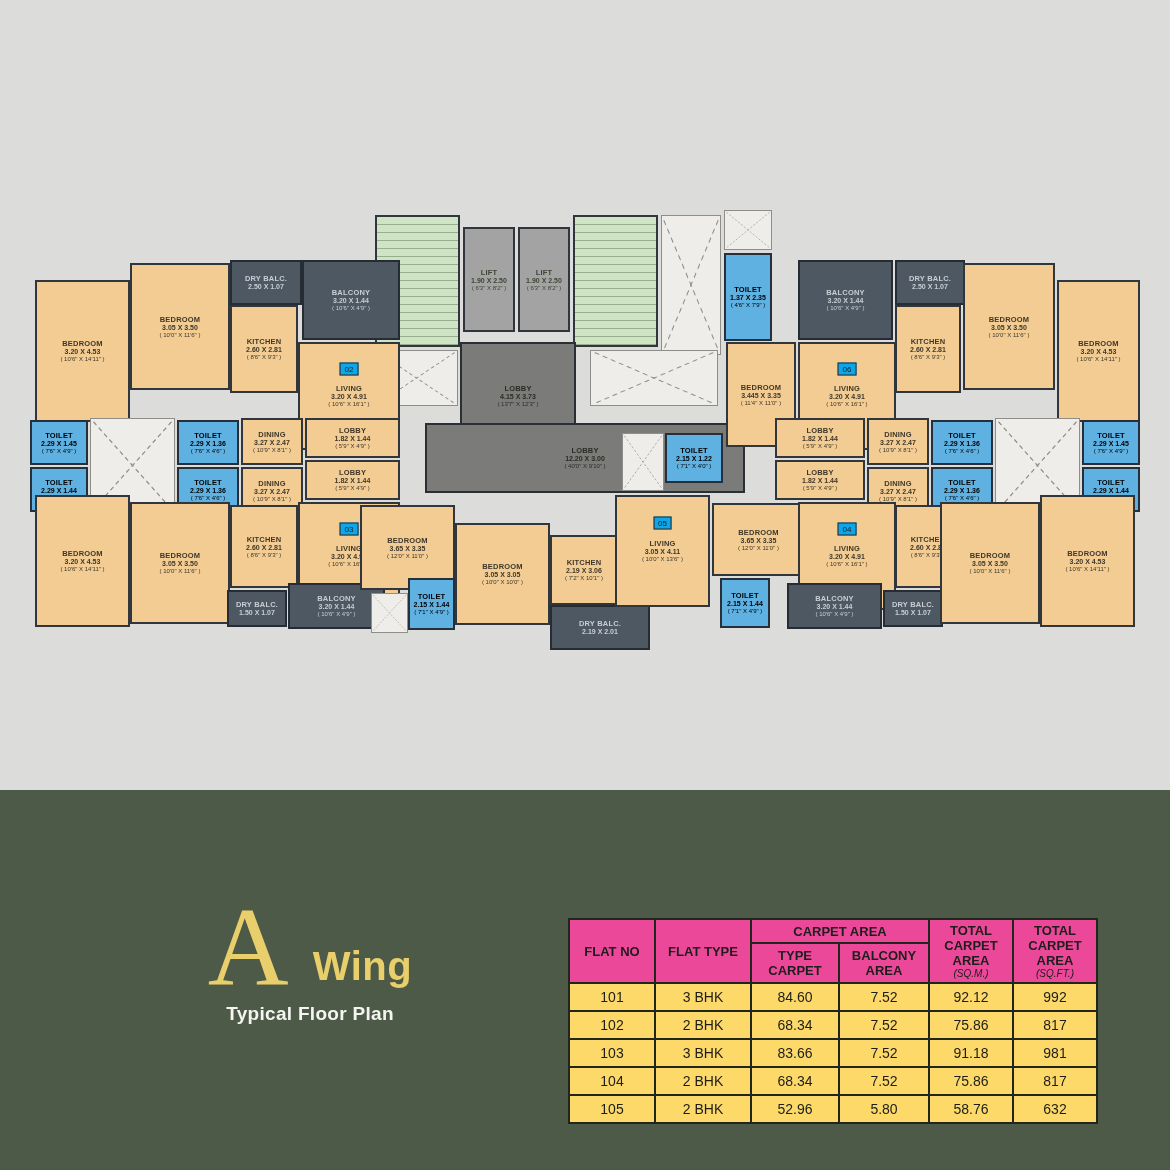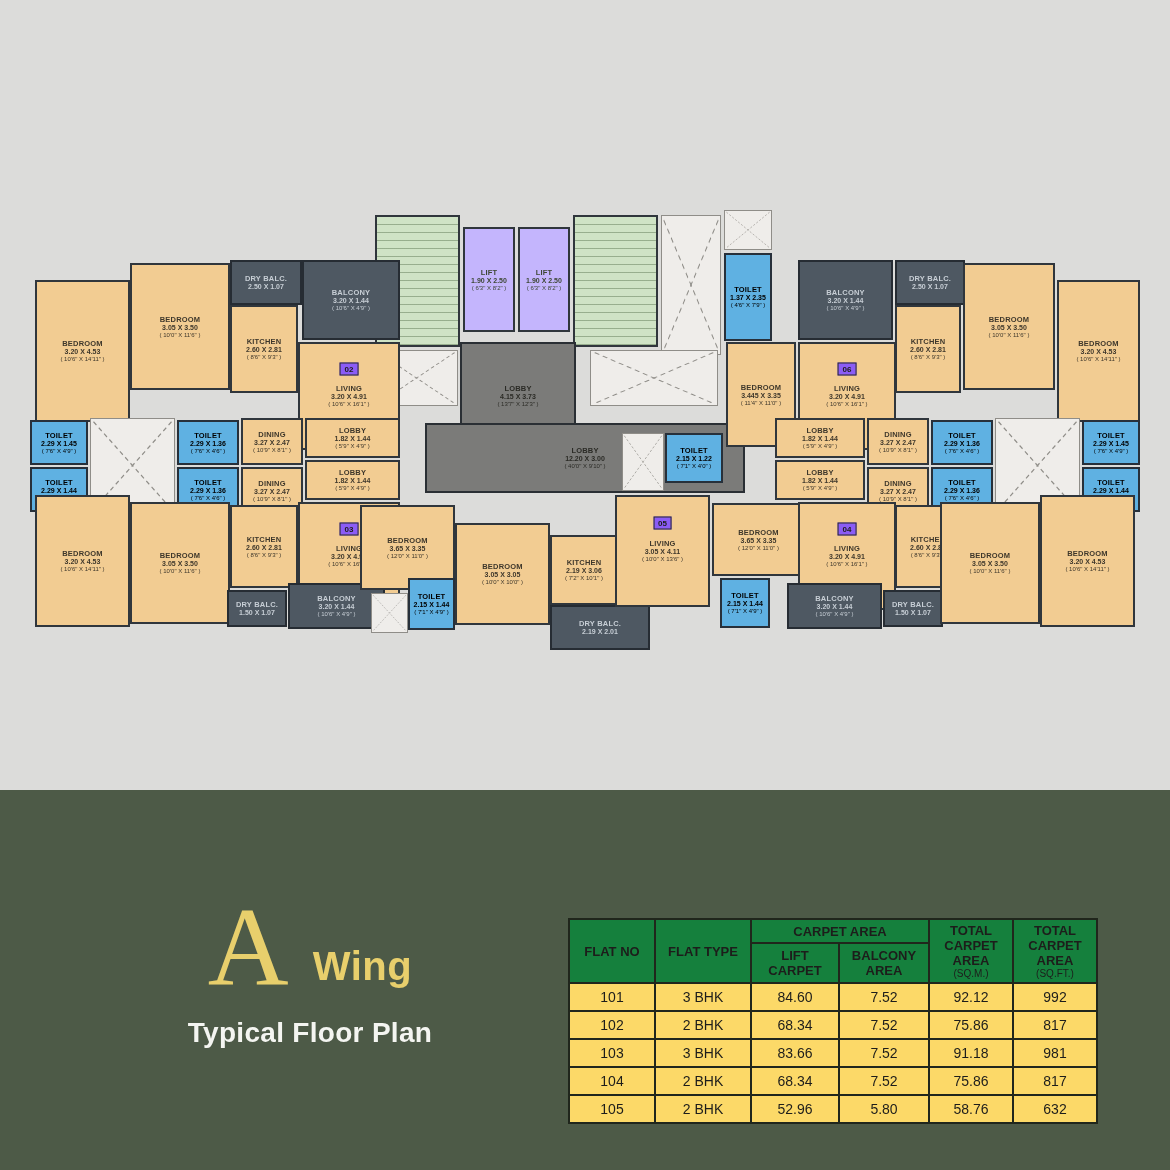--- a/index.html
+++ b/index.html
@@ -10,52 +10,52 @@
   }
   
   .plan-area{position:absolute;left:0;top:0;width:1170px;height:790px;background:#dcdcda;}
   .plan{position:absolute;left:30px;top:205px;width:1110px;height:475px;}
   .room{position:absolute;box-sizing:border-box;border:2px solid #30363c;overflow:hidden;}
   .room.room-fill{background:#f2cc92;}
   .room.toilet{background:#5fb1e2;border-color:#27303a;}
   .room.balcony{background:#4e5862;border-color:#262c33;}
   .room.stair{background:#cfe3c5;
     background-image:repeating-linear-gradient(180deg, rgba(84,110,74,.0) 0 7px, rgba(84,110,74,.45) 7px 8px);}
-  .room.lift{background:#c4b5fd;}
+  .room.lift{background:#a3a3a3;}
   .room.lobby{background:#7b7b79;border-color:#2a2f34;}
   .room.shaft{background:#efedea;border:1.5px solid #8f8d88;}
   .xsvg{position:absolute;left:0;top:0;width:100%;height:100%;}
   .xsvg line{stroke:#8f8d88;stroke-width:1.4;stroke-dasharray:5 4;}
   .lbl{position:absolute;left:50%;top:50%;transform:translate(-50%,-50%);
        width:110%;text-align:center;line-height:1.2;pointer-events:none;}
   .lbl .nm{font-size:7.5px;font-weight:bold;letter-spacing:.2px;}
   .lbl .dm{font-size:7px;font-weight:bold;}
   .lbl .ft{font-size:6px;}
   .room-fill .lbl{color:#3e372b;}
   .lift .lbl,.stair .lbl{color:#3c4634;}
   .toilet .lbl{color:#000000;}
   .balcony .lbl{color:#c7ced5;}
   .lobby .lbl{color:#2b2b26;}
   .badge{position:absolute;left:50%;top:24%;transform:translate(-50%,-50%);
-     background:#8b5cf6;border:1.5px solid #2b2b28;color:#1d1d1b;
-     font-size:8px;font-weight:bold;padding:0 4px;line-height:11px;}
+     background:#0ea5e9;border:1.5px solid #2b2b28;color:#1d1d1b;
+     font-size:8px;font-weight:normal;padding:0 4px;line-height:11px;}
   
   .panel{position:absolute;left:0;top:790px;width:1170px;height:380px;background:#4d5a47;}
   .title-block{position:absolute;left:95px;top:110px;width:430px;text-align:center;}
   .wing-row{display:flex;align-items:flex-end;justify-content:center;}
   .big-a{font-family:"Liberation Serif", serif;font-size:112px;line-height:.85;color:#e8cf6c;font-weight:400;}
   .wing-word{font-size:40px;font-weight:bold;color:#e8cf6c;margin-left:24px;margin-bottom:6px;letter-spacing:.5px;}
-  .subtitle{margin-top:22px;font-size:28px;font-weight:bold;color:#f4f5f1;letter-spacing:.3px;}
+  .subtitle{margin-top:8px;font-size:19px;font-weight:bold;color:#f4f5f1;letter-spacing:.3px;}
   .floors{margin-top:14px;font-size:20px;color:#dfe3d8;}
   
   .flat-table{position:absolute;left:568px;top:128px;border-collapse:collapse;background:#4d5a47;}
   .flat-table th,.flat-table td{border:2px solid #20261c;text-align:center;vertical-align:middle;color:#1d1d1b;}
-  .flat-table th{background:#15803d;font-size:13px;font-weight:bold;padding:3px 4px;}
+  .flat-table th{background:#ec4899;font-size:13px;font-weight:bold;padding:3px 4px;}
   .flat-table td{background:#fcd968;font-size:14px;padding:2px 4px;height:22px;}
-  .flat-table .sub{display:block;font-size:10px;font-weight:normal;}
+  .flat-table .sub{display:block;font-size:10px;font-weight:normal;font-style:italic;}
   .col-flatno{width:76px;} .col-flattype{width:86px;} .col-fc{width:78px;}
   .col-ba{width:80px;} .col-sqm{width:74px;} .col-sqft{width:74px;}
 </style>
 </head>
 <body>
 
 <div class="plan-area">
   <div class="plan">
       <div class="room stair" style="left: 345px; top: 10px; width: 85px; height: 132px;"></div>
       <div class="room lift" style="left: 433px; top: 22px; width: 52px; height: 105px;">
@@ -513,21 +513,21 @@
         <th class="col-sqm" rowspan="2">
           <span>TOTAL CARPET AREA</span>
           <span class="sub">(SQ.M.)</span>
         </th>
         <th class="col-sqft" rowspan="2">
           <span>TOTAL CARPET AREA</span>
           <span class="sub">(SQ.FT.)</span>
         </th>
       </tr>
       <tr>
-        <th class="col-fc">LIFT CARPET</th>
+        <th class="col-fc">TYPE CARPET</th>
         <th class="col-ba">BALCONY AREA</th>
       </tr>
     </thead>
     <tbody>
         <tr>
           <td>101</td>
           <td>3 BHK</td>
           <td>84.60</td>
           <td>7.52</td>
           <td>92.12</td>

